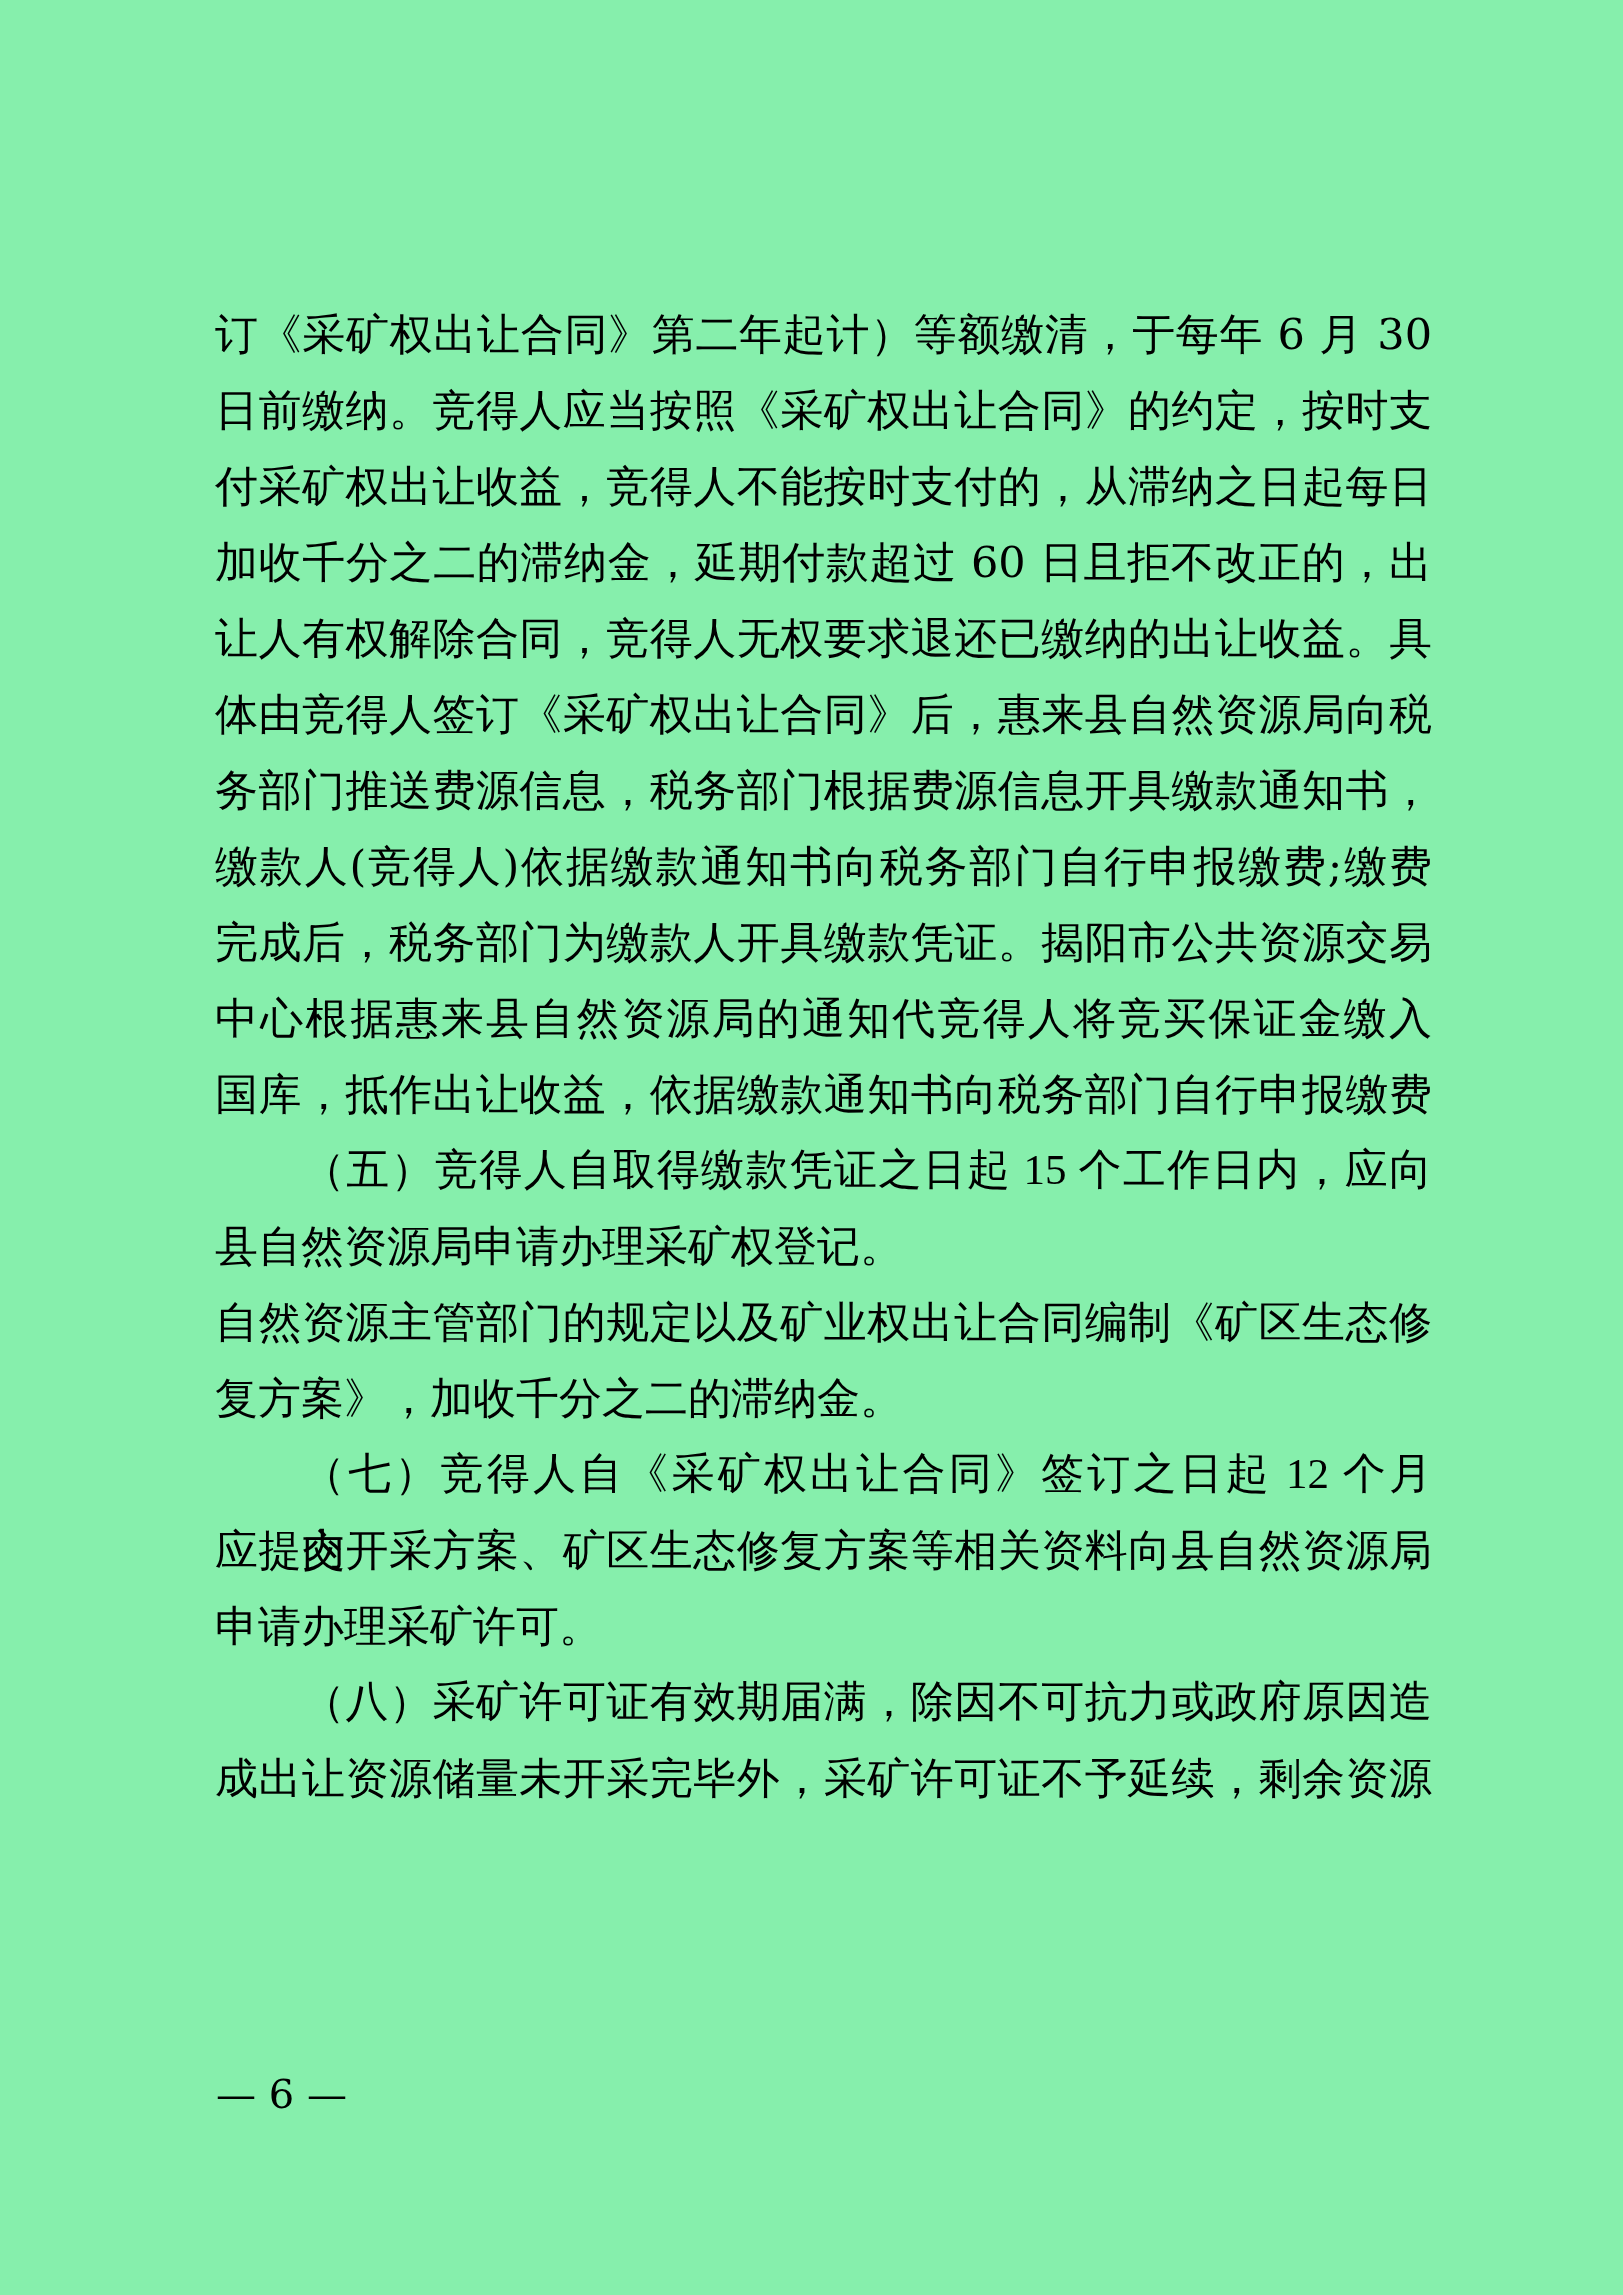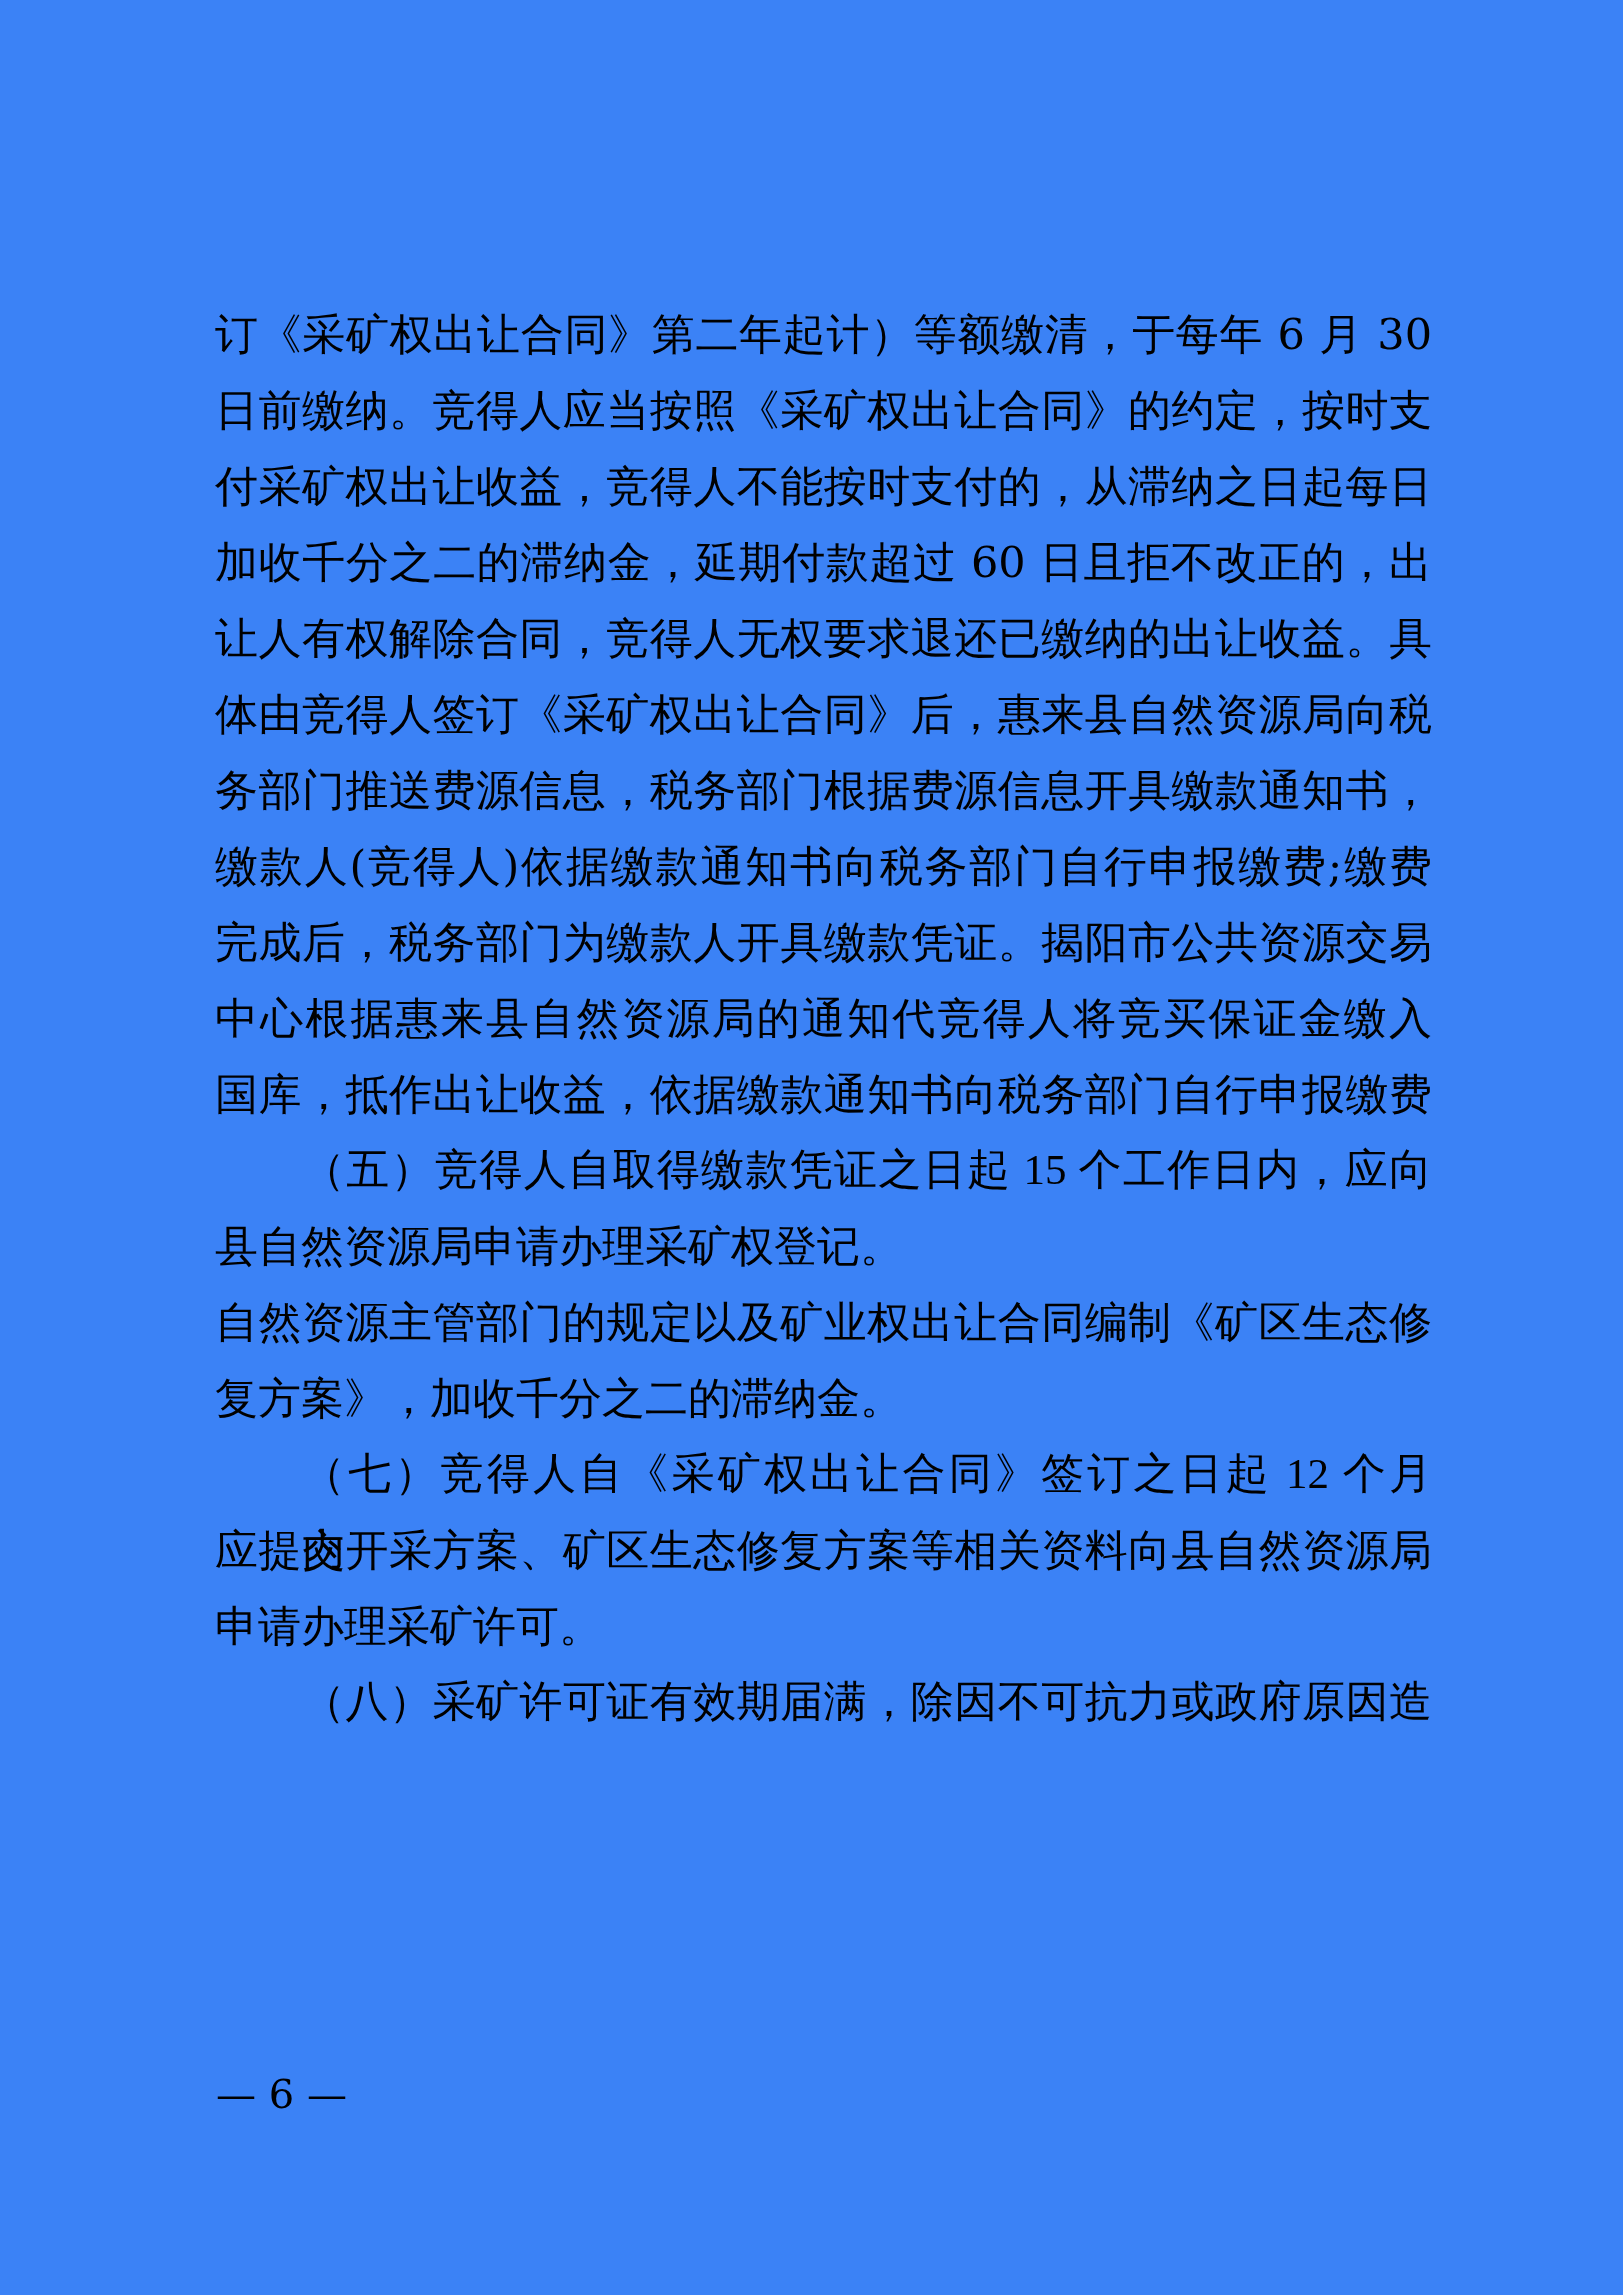--- a/index.html
+++ b/index.html
@@ -4,21 +4,21 @@
 <style>
   html, body {
     margin: 0;
     padding: 0;
     background: #ffffff;
   }
   .page {
     position: relative;
     width: 1623px;
     height: 2295px;
-    background: #3b82f6;
+    background: #86efac;
     color: #000000;
     font-family: "DejaVu Serif", serif;
     overflow: hidden;
   }
   .body-text {
     position: absolute;
     left: 215px;
     top: 296px;
     width: 1217px;
   }
@@ -65,16 +65,17 @@
       <div class="line j">中心根据惠来县自然资源局的通知代竞得人将竞买保证金缴入</div>
       <div class="line j">国库，抵作出让收益，依据缴款通知书向税务部门自行申报缴费</div>
       <div class="line j ind">（五）竞得人自取得缴款凭证之日起 15 个工作日内，应向</div>
       <div class="line">县自然资源局申请办理采矿权登记。</div>
       <div class="line j">自然资源主管部门的规定以及矿业权出让合同编制《矿区生态修</div>
       <div class="line">复方案》，加收千分之二的滞纳金。</div>
       <div class="line j ind">（七）竞得人自《采矿权出让合同》签订之日起 12 个月内，</div>
       <div class="line j">应提交开采方案、矿区生态修复方案等相关资料向县自然资源局</div>
       <div class="line">申请办理采矿许可。</div>
       <div class="line j ind">（八）采矿许可证有效期届满，除因不可抗力或政府原因造</div>
+      <div class="line j">成出让资源储量未开采完毕外，采矿许可证不予延续，剩余资源</div>
     </div>
   <div class="footer">— 6 —</div>
 </div>
 
 
 </body></html>

